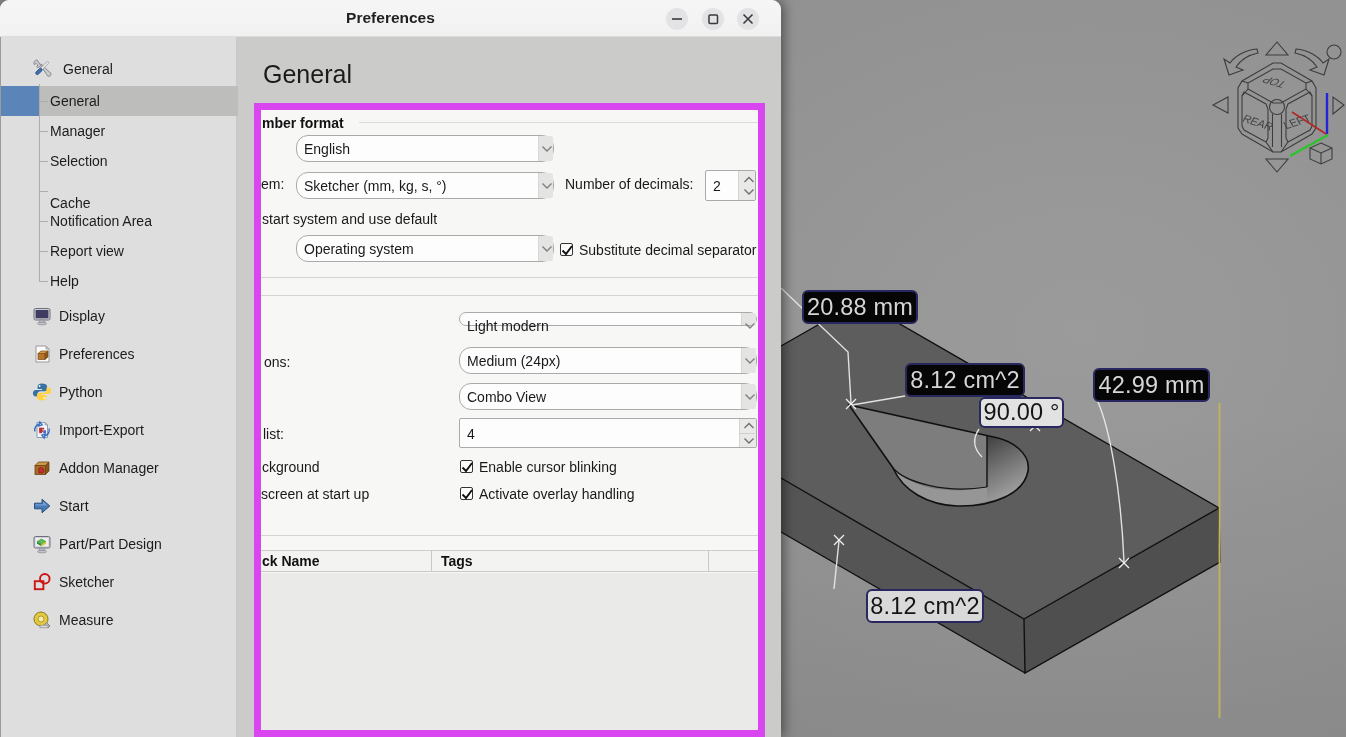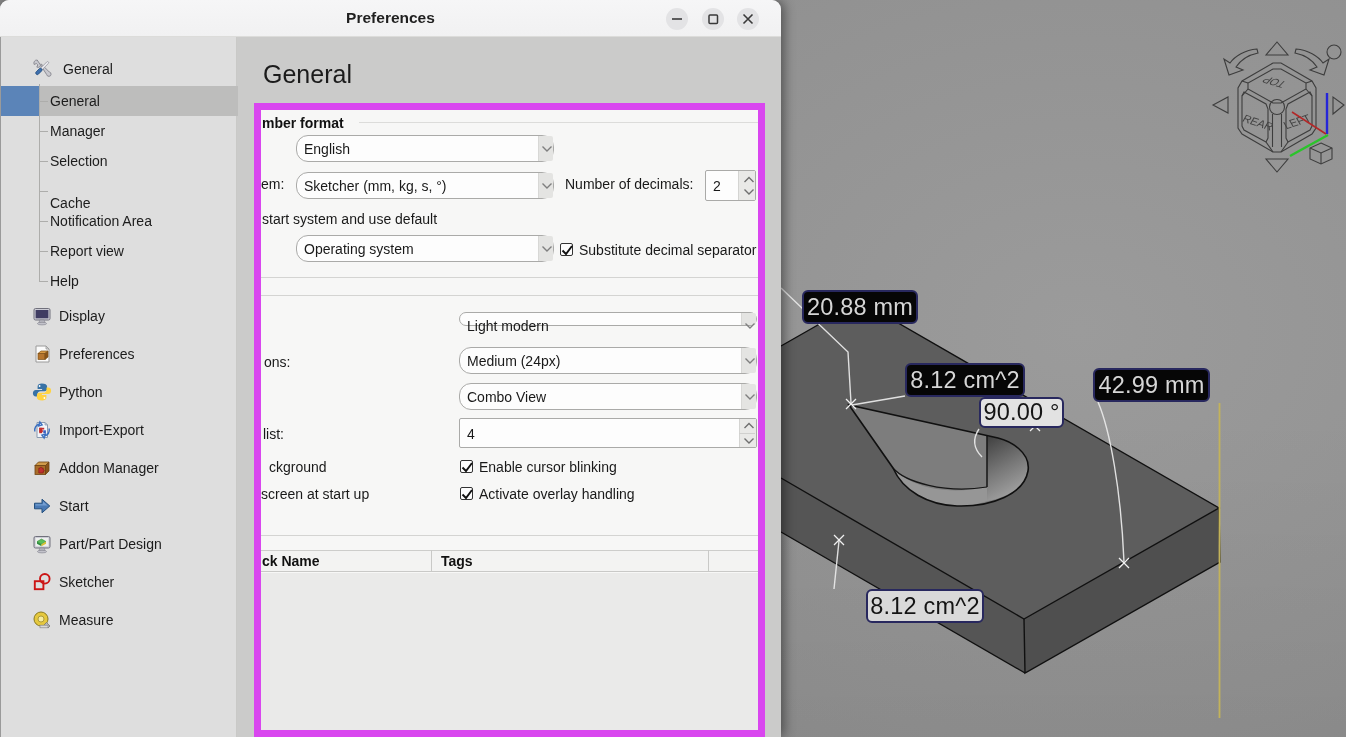--- a/index.html
+++ b/index.html
@@ -319,21 +319,21 @@
           <div class="tx" style="top:7px;">4</div>
           <div class="ar"></div>
           <div style="position:absolute; right:1px; top:14px; width:16px; height:1px; background:#d0d0ce;"></div>
           <svg style="position:absolute; left:283px; top:3px;" width="12" height="8">
             <path d="M1.5 6 L6 1.5 L10.5 6" fill="none" stroke="#6f6f6f" stroke-width="1.4"></path>
           </svg>
           <svg style="position:absolute; left:283px; top:18px;" width="12" height="8">
             <path d="M1.5 1.5 L6 6 L10.5 1.5" fill="none" stroke="#6f6f6f" stroke-width="1.4"></path>
           </svg>
         </div>
-<div class="lbl" style="left:8px; top:349px;text-align:right;">ckground</div>
+<div class="lbl" style="left:1px; top:349px;text-align:right;">ckground</div>
 <div class="chk" style="left:199px; top:350px;">
           <svg width="15" height="15">
             <path d="M2.5 7.5 L6 11 L12 3" fill="none" stroke="#111" stroke-width="1.9"></path>
           </svg>
         </div>
 <div class="lbl" style="left:218px; top:349px;">Enable cursor blinking</div>
 <div class="lbl" style="left:0px; top:376px;">screen at start up</div>
 <div class="chk" style="left:199px; top:377px;">
           <svg width="15" height="15">
             <path d="M2.5 7.5 L6 11 L12 3" fill="none" stroke="#111" stroke-width="1.9"></path>

